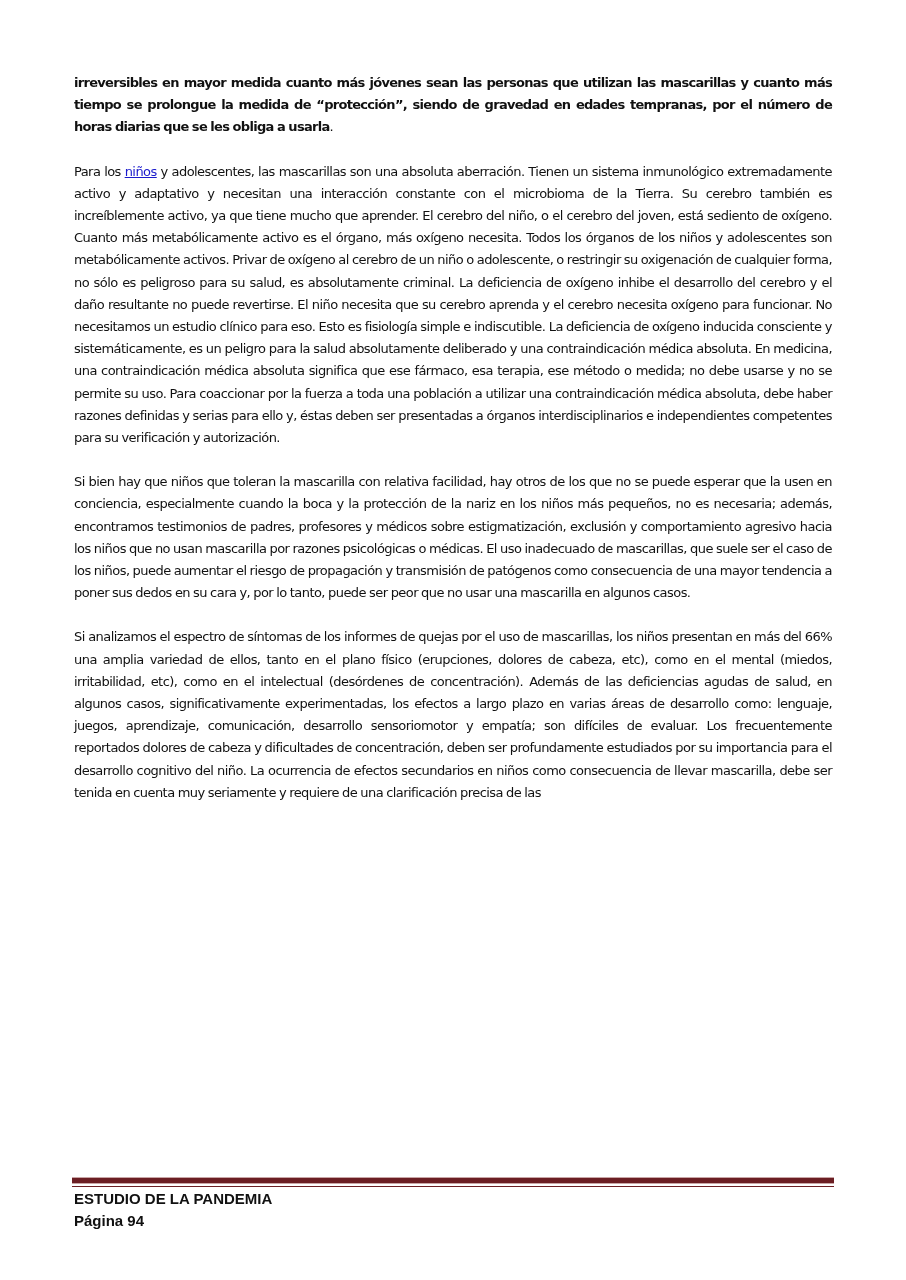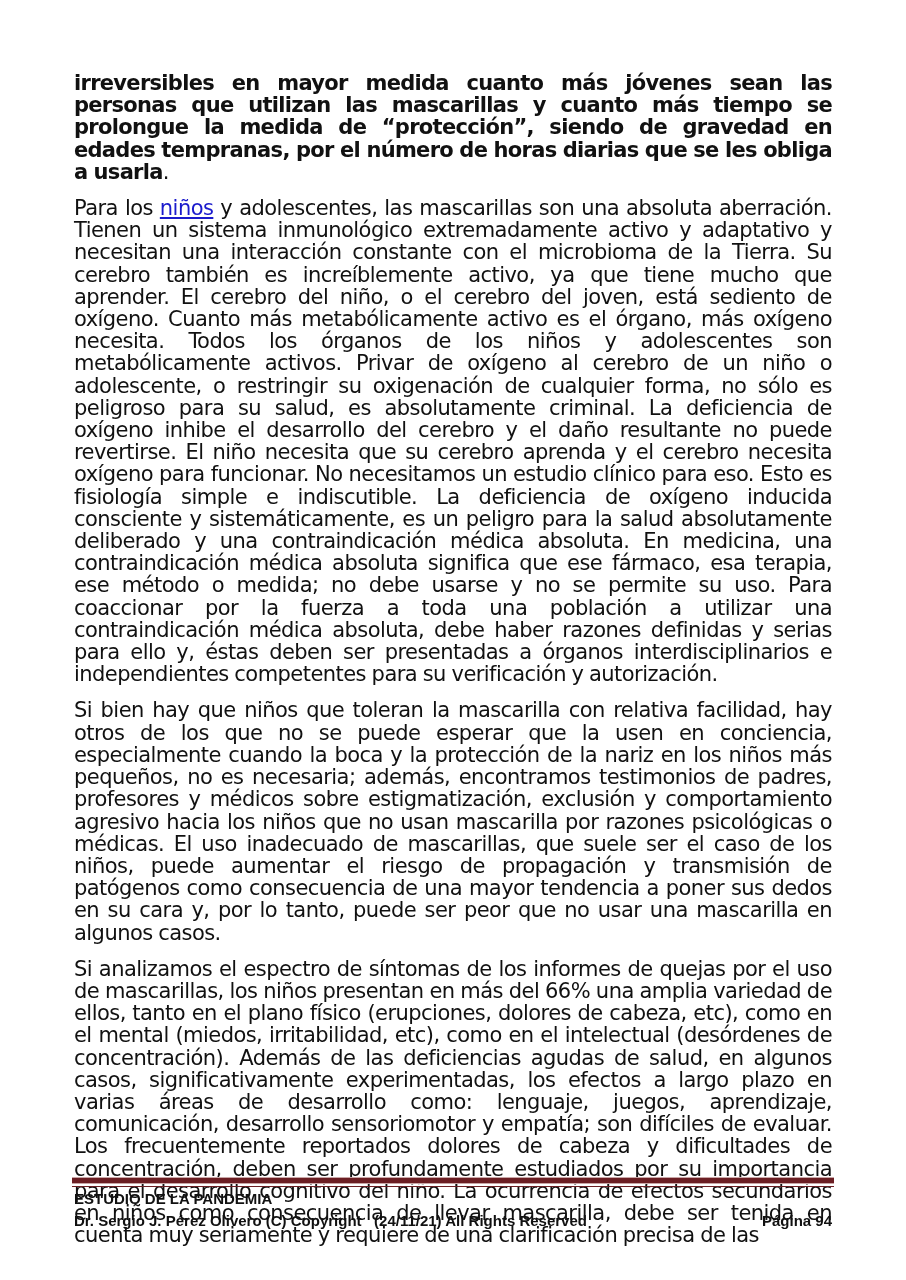--- a/index.html
+++ b/index.html
@@ -16,29 +16,29 @@
       color: #111111;
     }
     .page-body {
       position: absolute;
       left: 74px;
       top: 72px;
       width: 758px;
     }
     .para {
       margin: 0;
-      font-size: 21px;
+      font-size: 13px;
       line-height: 22.2px;
       text-align: justify;
       letter-spacing: -0.55px;
       word-spacing: -0.5px;
       hyphens: none;
     }
     .para + .para {
-      margin-top: 14px;
+      margin-top: 22px;
     }
     .para.bold {
       font-weight: bold;
       letter-spacing: -0.7px;
     }
     .link {
       color: #1a1acc;
       text-decoration: underline;
       cursor: pointer;
     }
@@ -92,16 +92,15 @@
   <p class="para">Si analizamos el espectro de síntomas de los informes de quejas por el uso de mascarillas, los niños presentan en más del 66% una amplia variedad de ellos, tanto en el plano físico (erupciones, dolores de cabeza, etc), como en el mental (miedos, irritabilidad, etc), como en el intelectual (desórdenes de concentración). Además de las deficiencias agudas de salud, en algunos casos, significativamente experimentadas, los efectos a largo plazo en varias áreas de desarrollo como: lenguaje, juegos, aprendizaje, comunicación, desarrollo sensoriomotor y empatía; son difíciles de evaluar. Los frecuentemente reportados dolores de cabeza y dificultades de concentración, deben ser profundamente estudiados por su importancia para el desarrollo cognitivo del niño. La ocurrencia de efectos secundarios en niños como consecuencia de llevar mascarilla, debe ser tenida en cuenta muy seriamente y requiere de una clarificación precisa de las</p>
 </main>
 
 <div class="footer-rule"></div>
 
 <footer class="footer">
   <div class="footer-row">
     <span>ESTUDIO DE LA PANDEMIA</span>
   </div>
   <div class="footer-row">
-    <span>Dr. Sergio J. Pérez Olivero (C) Copyright   (24/11/21) All Rights Reserved</span>
     <span>Página 94</span>
   </div>
 </footer>
 
 </body></html>

